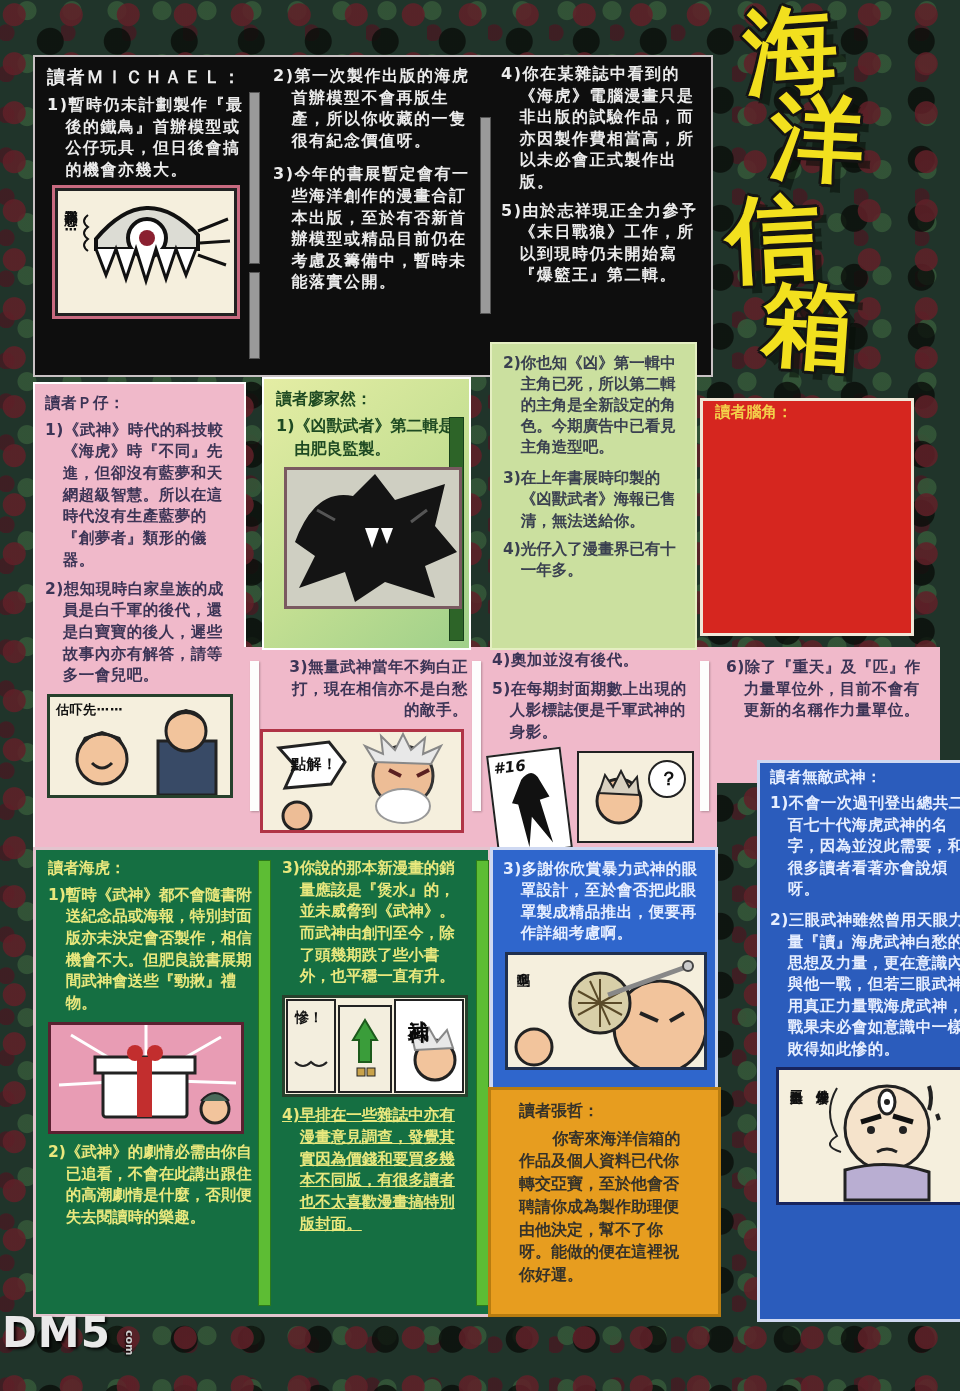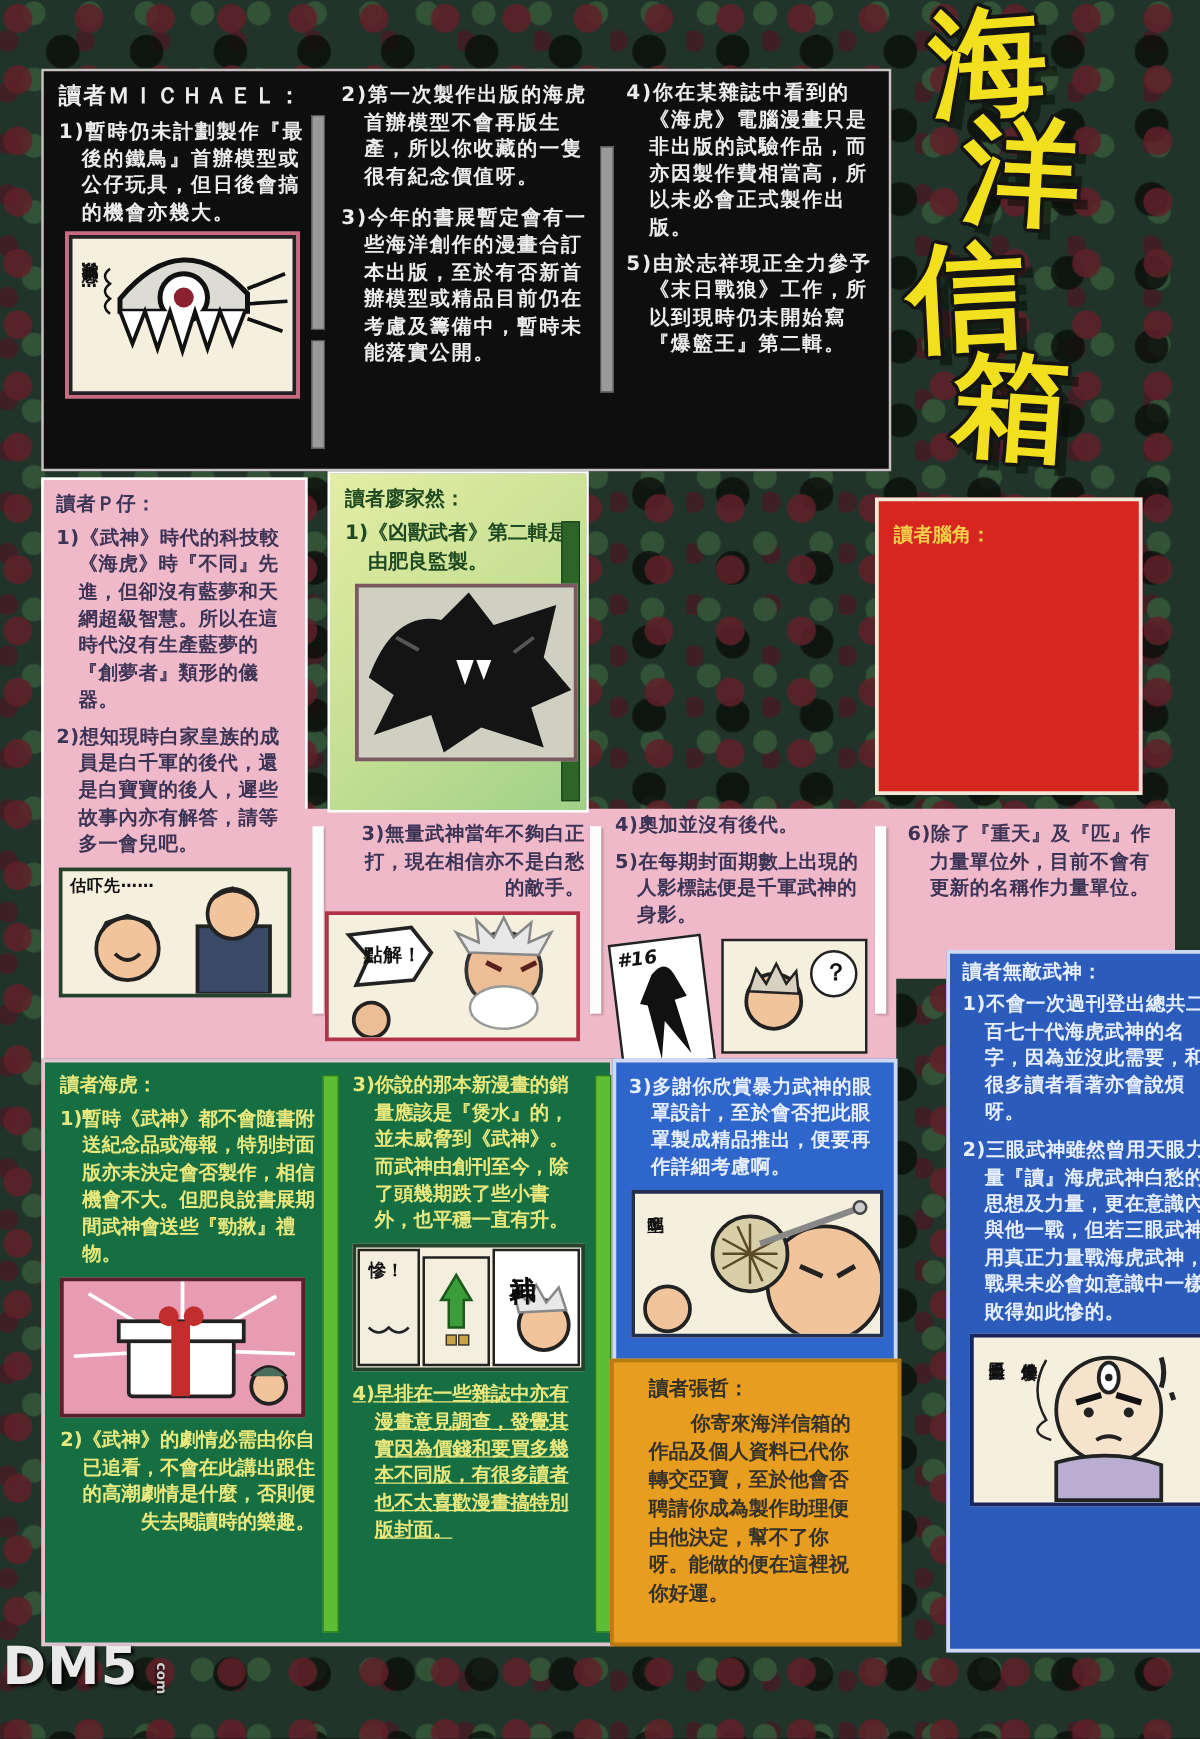--- a/index.html
+++ b/index.html
@@ -42,21 +42,21 @@
   .pink{background:#f0b9ca;color:#3c3456;border:2px solid #fff;font-size:15.5px;line-height:1.4;letter-spacing:.5px;}
   #pkid{left:33px;top:382px;width:213px;height:471px;padding:9px 10px;}
   #pinkband{left:240px;top:647px;width:477px;height:213px;border:none;}
   #pink6{left:716px;top:647px;width:224px;height:136px;padding:10px 10px;border:none;}
   .whitebar{position:absolute;background:#fdfdfd;box-shadow:1px 1px 2px rgba(0,0,0,.25);}
   
   #liu{left:262px;top:377px;width:209px;height:273px;background:linear-gradient(140deg,#e4eda4 0%,#c4df92 55%,#9fd08a 100%);color:#1e4a22;border:2px solid #fff;padding:9px 12px;font-size:16px;line-height:1.4;}
   #liu2{left:490px;top:342px;width:207px;height:308px;background:#cbe09f;color:#3a4050;border:2px solid #e5efc2;padding:9px 11px;font-size:15.5px;line-height:1.36;}
   .dgreenbar{position:absolute;background:#2d6428;border:1px solid #17401a;}
   
-  #brain{left:700px;top:398px;width:214px;height:238px;background:#d6261f;color:#f3cf4a;border:3px solid #f0e8d8;padding:16px 12px;font-size:15.5px;line-height:1.45;}
+  #brain{left:700px;top:398px;width:214px;height:238px;background:#d6261f;color:#f3cf4a;border:3px solid #f0e8d8;padding:0 12px;font-size:15.5px;line-height:1.45;}
   
   #haihu{left:33px;top:847px;width:458px;height:470px;background:#156f42;color:#e9e87d;border:3px solid #e3c4ce;font-size:15.5px;line-height:1.4;}
   .brightbar{position:absolute;background:#5dbd34;border:1px solid #2c7a1a;}
   
   .blue{background:#2b5cbc;color:#e6eeff;border:3px solid #cfd9f2;font-size:15.5px;line-height:1.38;letter-spacing:.5px;}
   #wudi{left:757px;top:760px;width:227px;height:562px;padding:4px 10px;}
   #bluemid{left:490px;top:847px;width:228px;height:243px;padding:9px 10px;background:#2f66cc;}
   
   #zhang{left:488px;top:1087px;width:233px;height:230px;background:#e79d1f;color:#35322a;border:3px solid #b87c10;padding:10px 28px;font-size:16px;line-height:1.42;}
   
@@ -174,20 +174,25 @@
     <div class="illus" style="width:178px;height:142px;margin:4px 0 0 8px;background:#cfcfc2;border-color:#7a5a60;">
       <svg width="172" height="136" viewBox="0 0 172 136">
         <path d="M8 72 Q28 18 66 26 L88 4 108 30 158 14 148 56 170 82 138 96 148 128 98 112 68 132 58 102 12 118 28 86 Z" fill="#141414"></path>
         <polygon points="78,58 85,78 92,58" fill="#fff"></polygon>
         <polygon points="94,58 100,74 106,58" fill="#fff"></polygon>
         <path d="M30 40 l18 10 M140 40 l-16 12" stroke="#555" stroke-width="3"></path>
       </svg>
     </div>
   </div>
 
+  <div id="liu2" class="box">
+    <p class="q">2)你也知《凶》第一輯中主角已死，所以第二輯的主角是全新設定的角色。今期廣告中已看見主角造型吧。</p>
+    <p class="q" style="margin-top:10px;">3)在上年書展時印製的《凶獸武者》海報已售清，無法送給你。</p>
+    <p class="q">4)光仔入了漫畫界已有十一年多。</p>
+  </div>
 
   <div id="brain" class="box">
     <p class="hd">讀者腦角：</p>
   </div>
 
   <div id="haihu" class="box gnoise">
     <div class="brightbar" style="left:222px;top:10px;width:11px;height:444px;"></div>
     <div class="brightbar" style="left:440px;top:10px;width:11px;height:444px;"></div>
     <div class="col" style="left:12px;top:8px;width:204px;">
       <p class="hd">讀者海虎：</p>
@@ -197,21 +202,21 @@
           <path d="M95 55 L20 10 M95 55 L95 0 M95 55 L170 12 M95 55 L8 60 M95 55 L185 58" stroke="#fff" stroke-width="3"></path>
           <rect x="52" y="46" width="84" height="46" rx="3" fill="#fff" stroke="#222" stroke-width="3"></rect>
           <rect x="44" y="32" width="100" height="16" fill="#fff" stroke="#222" stroke-width="3"></rect>
           <rect x="86" y="32" width="15" height="60" fill="#c22e2e"></rect>
           <circle cx="84" cy="28" r="8" fill="#c22e2e"></circle>
             <circle cx="104" cy="28" r="8" fill="#c22e2e"></circle>
           <circle cx="164" cy="84" r="14" fill="#f2c49c" stroke="#222" stroke-width="3"></circle>
           <path d="M150 76 Q164 60 178 76" fill="#4a6a5a" stroke="#222" stroke-width="2"></path>
         </svg>
       </div>
-      <p class="q" style="margin-top:8px;text-align:right;">2)《武神》的劇情必需由你自已追看，不會在此講出跟住的高潮劇情是什麼，否則便失去閱讀時的樂趣。</p>
+      <p class="q" style="margin-top:8px;">2)《武神》的劇情必需由你自已追看，不會在此講出跟住的高潮劇情是什麼，否則便失去閱讀時的樂趣。</p>
     </div>
     <div class="col" style="left:246px;top:8px;width:188px;">
       <p class="q">3)你說的那本新漫畫的銷量應該是『煲水』的，並未威脅到《武神》。而武神由創刊至今，除了頭幾期跌了些小書外，也平穩一直有升。</p>
       <div class="illus" style="width:186px;height:102px;border-color:#27402c;">
         <svg width="180" height="96" viewBox="0 0 180 96">
           <rect x="2" y="2" width="48" height="92" fill="#f3eede" stroke="#222" stroke-width="2"></rect>
           <path d="M10 64 q8 8 16 0 q8 8 16 0" stroke="#222" stroke-width="2" fill="none"></path>
           <rect x="54" y="8" width="52" height="86" fill="#f3eede" stroke="#222" stroke-width="2"></rect>
           <polygon points="80,22 92,42 86,42 86,64 74,64 74,42 68,42" fill="#3a9d3a" stroke="#1c5a1c" stroke-width="2"></polygon>
           <rect x="72" y="70" width="8" height="8" fill="#c8a24a" stroke="#222"></rect>

